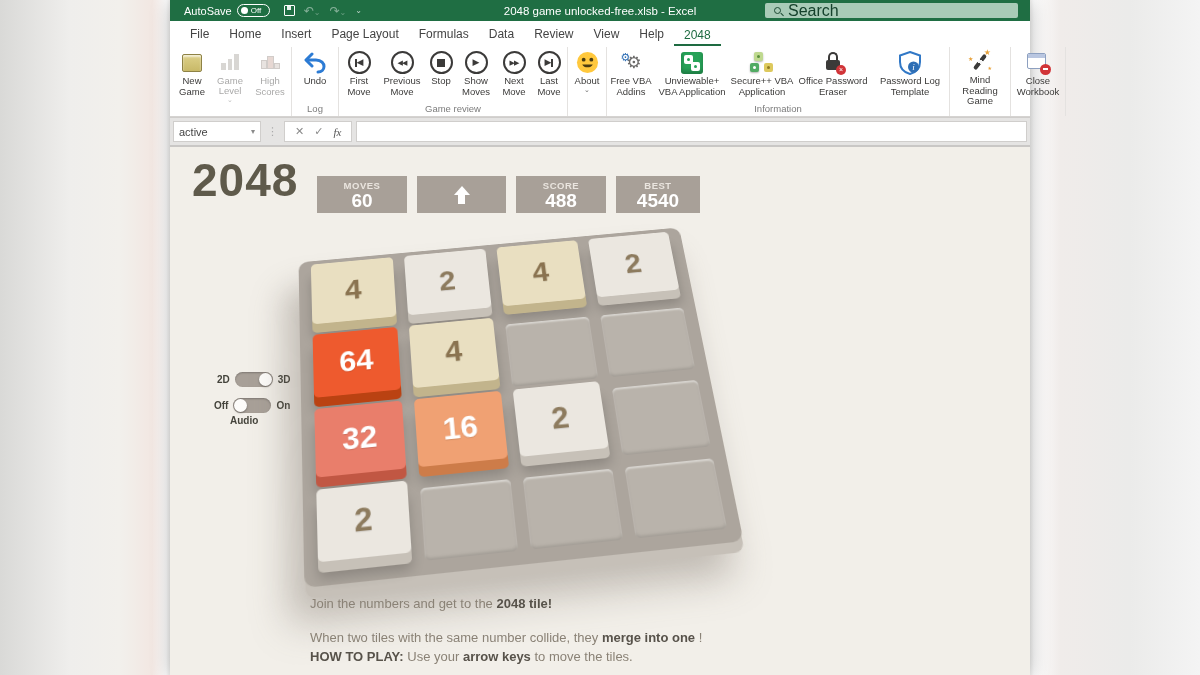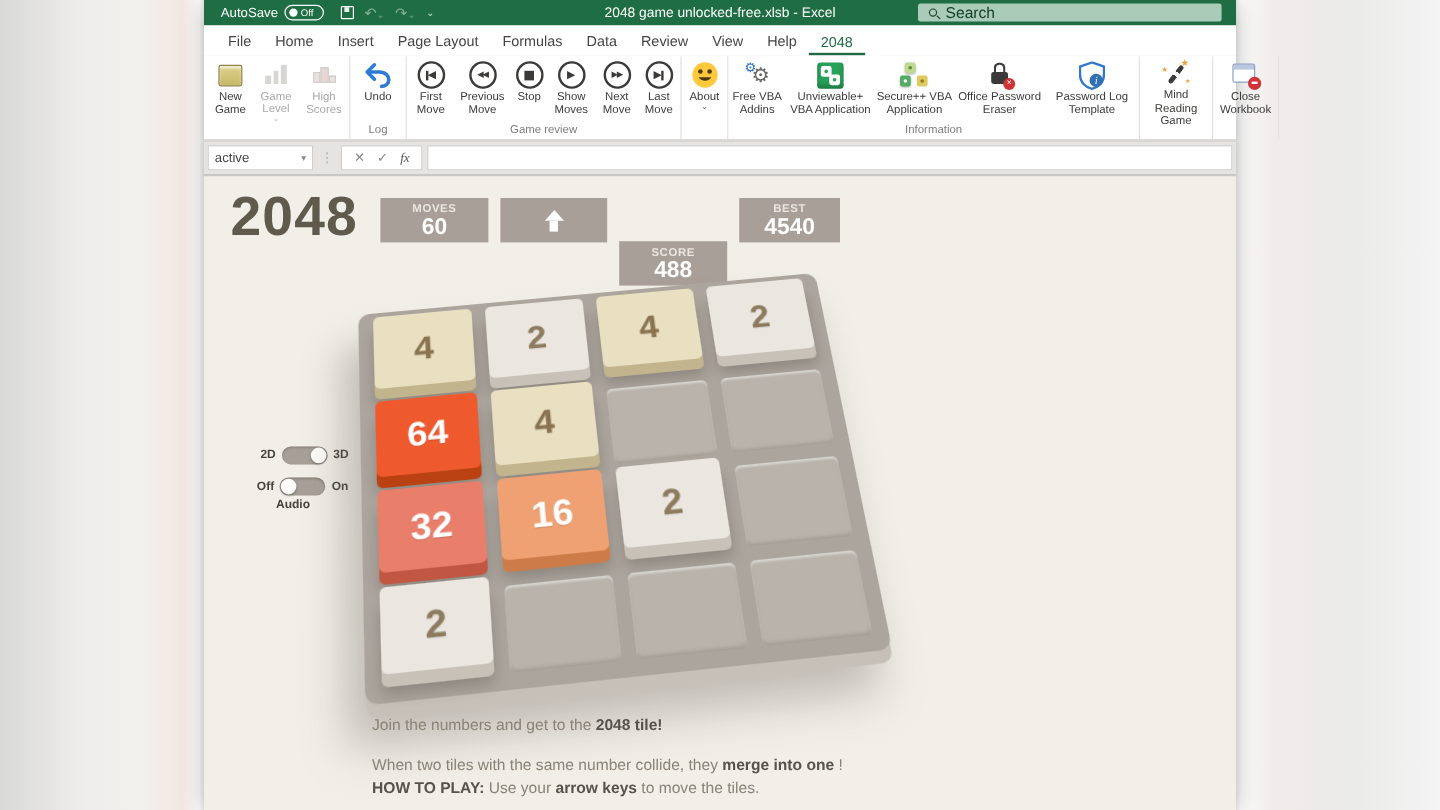--- a/index.html
+++ b/index.html
@@ -22,21 +22,21 @@
   .as-dot{ width:7px; height:7px; background:#fff; border-radius:50%; }
   .as-state{ font-size:8px; }
   .qat{ display:flex; align-items:center; gap:9px; margin-left:14px; }
   .floppy{ width:11px; height:11px; border:1.3px solid #fff; border-radius:1px; position:relative; }
   .floppy::after{ content:''; position:absolute; left:2px; top:0; width:4.5px; height:3.5px; background:#fff; opacity:.9;}
   .qat .ghost{ opacity:.45; font-size:12px; }
   .qat .caret{ font-size:8px; opacity:.7; }
   .win-title{ position:absolute; left:0; right:0; text-align:center; font-size:11.5px; pointer-events:none; }
   .searchbox{ position:absolute; left:595px; top:3px; width:253px; height:15px;
     background:#a9cbb7; border-radius:2px; display:flex; align-items:center;
-    padding-left:9px; gap:7px; color:#14402b; font-size:13px; }
+    padding-left:9px; gap:7px; color:#14402b; font-size:16px; }
   .mag{ width:7px; height:7px; border:1.4px solid #1d4a33; border-radius:50%; position:relative; }
   .mag::after{ content:''; position:absolute; width:4px; height:1.4px; background:#1d4a33;
     transform:rotate(45deg); left:5px; top:6px; }
 
   
   .tabs{ height:25px; background:#fff; display:flex; align-items:flex-end; padding-left:10px; }
   .tab{ padding:5px 10px 5px; font-size:12px; color:#444; cursor:default; }
   .tab.active{ color:#1e6b41; border-bottom:2.5px solid #1e6b41; padding-bottom:2.5px; }
 
   
@@ -120,25 +120,25 @@
   .vdots{ color:#aaa; font-size:11px; padding:0 2px; }
   .fx-btns{ display:flex; gap:10px; background:#fff; border:1px solid #d0cecc;
     height:21px; align-items:center; padding:0 10px; color:#8a8a8a; }
   .fx{ font-family:"Liberation Serif", serif; font-style:italic; color:#555; }
   .finput{ flex:1; height:21px; background:#fff; border:1px solid #d0cecc; font-size:11px; padding:0 6px;
     font-family:"Liberation Sans", sans-serif; }
 
   
   .sheet{ position:relative; height:528px; background:#f2efe9; overflow:hidden; }
   .g-title{ position:absolute; left:22px; top:6px; font-size:46px; font-weight:bold; color:#5f5a4b; letter-spacing:1px; }
-  .scoreboard{ position:absolute; left:147px; top:18px; display:flex; gap:10px; }
+  .scoreboard{ position:absolute; left:147px; top:29px; display:flex; gap:10px; }
   .sbox{ background:#a8a098; height:37px; display:flex; flex-direction:column; align-items:center; justify-content:center; }
   .sbox .slab{ font-size:9.5px; font-weight:bold; color:#eae5df; letter-spacing:.5px; }
   .sbox .sval{ font-size:19px; font-weight:bold; color:#fff; line-height:1; }
-  .sb-moves{ width:90px; } .sb-arrow{ width:89px; } .sb-score{ width:90px;margin-top:36px; } .sb-best{ width:84px; }
+  .sb-moves{ width:90px; } .sb-arrow{ width:89px; } .sb-score{ width:90px; } .sb-best{ width:84px; }
   .up-arrow{ display:flex; flex-direction:column; align-items:center; }
   .up-tri{ width:0; height:0; border-left:8px solid transparent; border-right:8px solid transparent;
     border-bottom:9px solid #fff; }
   .up-stem{ width:7px; height:9px; background:#fff; }
 
   .startbtn{ position:absolute; left:46px; top:84px; width:78px; height:70px; border-radius:10px;
     background:linear-gradient(#eff1e9,#dde1d3); border:1px solid #9fa592;
     box-shadow:0 2px 3px rgba(0,0,0,.18), inset 0 1px 0 #fff;
     display:flex; align-items:center; justify-content:center; text-align:center;
     font-size:14.5px; color:#3c3c33; padding:4px; cursor:pointer; }

